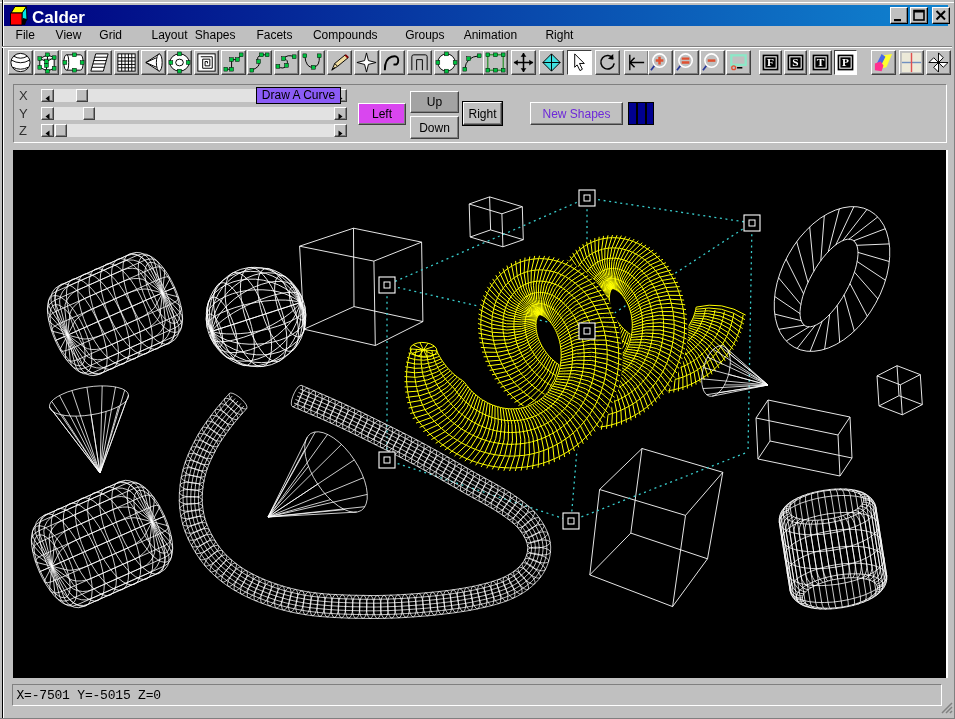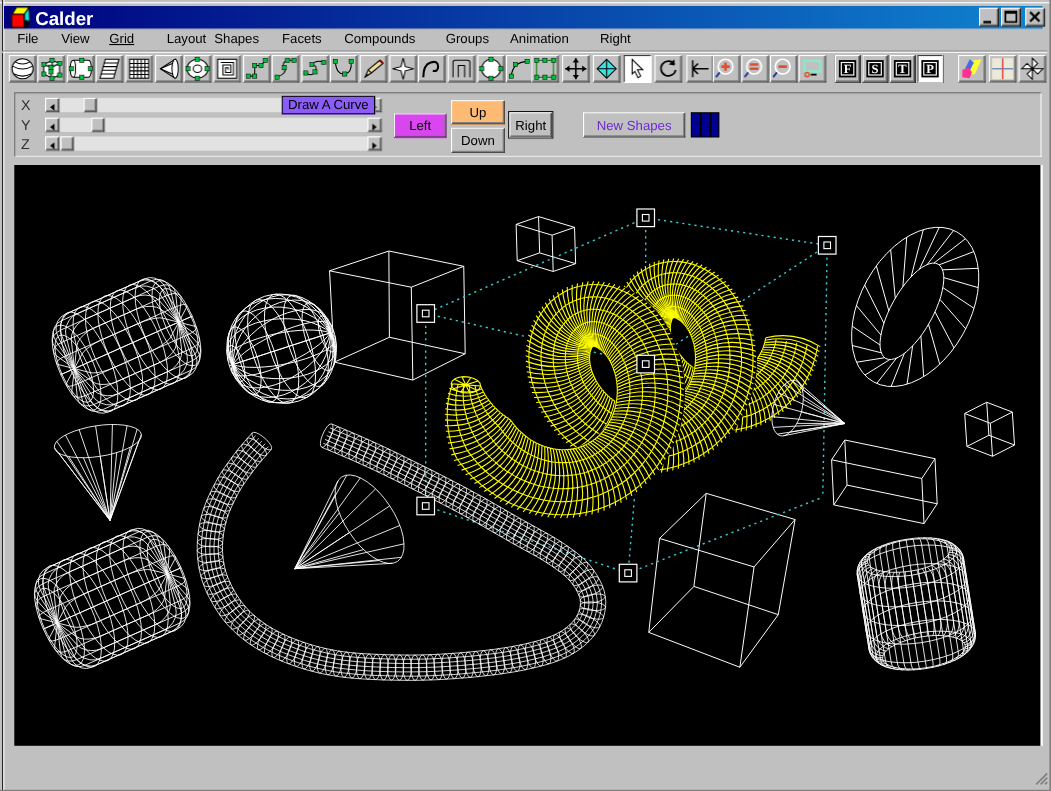--- a/index.html
+++ b/index.html
@@ -29,21 +29,21 @@
           <rect x="3" y="2.5" width="10" height="2" fill="#000"></rect>
         </svg></div>
       <div style="position:absolute;left:927.5px;top:1.5px;width:18px;height:17px;background:#c0c0c0;border-top:1px solid #fff;border-left:1px solid #fff;border-right:1px solid #000;border-bottom:1px solid #000;box-shadow:inset -1px -1px 0 #808080;box-sizing:border-box;"><svg width="16" height="15" viewBox="0 0 16 15">
           <path d="M3.5 3 L12 11.5 M12 3 L3.5 11.5" stroke="#000" stroke-width="2"></path>
         </svg></div>
 </div>
 
 <div style="position:absolute;left:0;top:28px;width:944px;height:19px;font:12px 'Liberation Sans',sans-serif;color:#000;text-align:center;">
       <span style="position:absolute;left:15.6px;top:0;">File</span>
       <span style="position:absolute;left:55.6px;top:0;">View</span>
-      <span style="position:absolute;left:99.3px;top:0;text-decoration:underline;">Grid</span>
+      <span style="position:absolute;left:99.3px;top:0;">Grid</span>
       <span style="position:absolute;left:139.5px;top:0;padding-left:12px;">Layout</span>
       <span style="position:absolute;left:194.8px;top:0;">Shapes</span>
       <span style="position:absolute;left:256.4px;top:0;">Facets</span>
       <span style="position:absolute;left:312.9px;top:0;">Compounds</span>
       <span style="position:absolute;left:405.2px;top:0;">Groups</span>
       <span style="position:absolute;left:463.7px;top:0;">Animation</span>
       <span style="position:absolute;left:545.4px;top:0;">Right</span>
     </div>
 <div style="position:absolute;left:2px;top:46px;width:950px;height:1px;background:#808080;"></div>
 <div style="position:absolute;left:2px;top:47px;width:950px;height:1px;background:#fff;"></div>
@@ -328,21 +328,21 @@
         <path d="M7.5 2.5 L3.5 5.5 L7.5 8.5 Z" fill="#000"></path>
       </svg></div>
     <div style="position:absolute;left:334px;top:124px;width:13px;height:13px;background:#c0c0c0;border-top:1px solid #fff;border-left:1px solid #fff;border-right:1px solid #404040;border-bottom:1px solid #404040;box-shadow:inset -1px -1px 0 #808080;box-sizing:border-box;"><svg width="11" height="11" viewBox="0 0 11 11">
         <path d="M3.5 2.5 L7.5 5.5 L3.5 8.5 Z" fill="#000"></path>
       </svg></div>
     <div style="position:absolute;left:55px;top:124px;width:12px;height:13px;background:#c0c0c0;border-top:1px solid #fff;border-left:1px solid #fff;border-right:1px solid #404040;border-bottom:1px solid #404040;box-shadow:inset -1px -1px 0 #808080;"></div>
 <div style="position:absolute;left:358px;top:103px;width:48px;height:22px;box-sizing:border-box;">
       <div style="width:100%;height:100%;background:#d946ef;border-top:1px solid #fff;border-left:1px solid #fff;border-right:1px solid #404040;border-bottom:1px solid #404040;box-shadow:inset -1px -1px 0 #808080;box-sizing:border-box;display:flex;align-items:center;justify-content:center;font:12px 'Liberation Sans',sans-serif;color:#000;">Left</div>
     </div>
     <div style="position:absolute;left:410px;top:91px;width:49px;height:22px;box-sizing:border-box;">
-      <div style="width:100%;height:100%;background:#fdba74;border-top:1px solid #fff;border-left:1px solid #fff;border-right:1px solid #404040;border-bottom:1px solid #404040;box-shadow:inset -1px -1px 0 #808080;box-sizing:border-box;display:flex;align-items:center;justify-content:center;font:12px 'Liberation Sans',sans-serif;color:#000;">Up</div>
+      <div style="width:100%;height:100%;background:#a3a3a3;border-top:1px solid #fff;border-left:1px solid #fff;border-right:1px solid #404040;border-bottom:1px solid #404040;box-shadow:inset -1px -1px 0 #808080;box-sizing:border-box;display:flex;align-items:center;justify-content:center;font:12px 'Liberation Sans',sans-serif;color:#000;">Up</div>
     </div>
     <div style="position:absolute;left:410px;top:116px;width:49px;height:23px;box-sizing:border-box;">
       <div style="width:100%;height:100%;background:#c0c0c0;border-top:1px solid #fff;border-left:1px solid #fff;border-right:1px solid #404040;border-bottom:1px solid #404040;box-shadow:inset -1px -1px 0 #808080;box-sizing:border-box;display:flex;align-items:center;justify-content:center;font:12px 'Liberation Sans',sans-serif;color:#000;">Down</div>
     </div>
     <div style="position:absolute;left:462px;top:101px;width:41px;height:25px;border:1px solid #000;box-sizing:border-box;">
       <div style="width:100%;height:100%;background:#c0c0c0;border-top:1px solid #fff;border-left:1px solid #fff;border-right:1px solid #404040;border-bottom:1px solid #404040;box-shadow:inset -1px -1px 0 #808080;box-sizing:border-box;display:flex;align-items:center;justify-content:center;font:12px 'Liberation Sans',sans-serif;color:#000;">Right</div>
     </div>
     <div style="position:absolute;left:530px;top:102px;width:93px;height:23px;box-sizing:border-box;">
       <div style="width:100%;height:100%;background:#c0c0c0;border-top:1px solid #fff;border-left:1px solid #fff;border-right:1px solid #404040;border-bottom:1px solid #404040;box-shadow:inset -1px -1px 0 #808080;box-sizing:border-box;display:flex;align-items:center;justify-content:center;font:12px 'Liberation Sans',sans-serif;color:#6d28d9;">New Shapes</div>
     </div>
@@ -969,15 +969,16 @@
       <rect x="384" y="282" width="6" height="6" fill="none" stroke="#ffffff" stroke-width="1"></rect>
       <rect x="579.0" y="323.0" width="16" height="16" fill="#000000" stroke="#ffffff" stroke-width="1.1"></rect>
       <rect x="584" y="328" width="6" height="6" fill="none" stroke="#ffffff" stroke-width="1"></rect>
       <rect x="379.0" y="452.0" width="16" height="16" fill="#000000" stroke="#ffffff" stroke-width="1.1"></rect>
       <rect x="384" y="457" width="6" height="6" fill="none" stroke="#ffffff" stroke-width="1"></rect>
       <rect x="563.0" y="513.0" width="16" height="16" fill="#000000" stroke="#ffffff" stroke-width="1.1"></rect>
       <rect x="568" y="518" width="6" height="6" fill="none" stroke="#ffffff" stroke-width="1"></rect>
 </svg>
 <div style="position:absolute;left:946px;top:150px;width:2px;height:528px;background:#fff;"></div>
 
+<div style="position:absolute;left:12px;top:684px;width:930px;height:22px;border-top:1px solid #808080;border-left:1px solid #808080;border-right:1px solid #fff;border-bottom:1px solid #fff;background:#c0c0c0;font:13px 'Liberation Mono',monospace;color:#000;line-height:21px;padding-left:3.5px;letter-spacing:-0.2px;">X=-7501 Y=-5015 Z=0</div>
 <svg style="position:absolute;left:941px;top:700px;" width="12" height="14" viewBox="0 0 12 14">
       <path d="M11 3 L1 13 M11 7 L5 13 M11 11 L9 13" stroke="#808080" stroke-width="1.5"></path>
     </svg>
 </div>
 </body></html>

